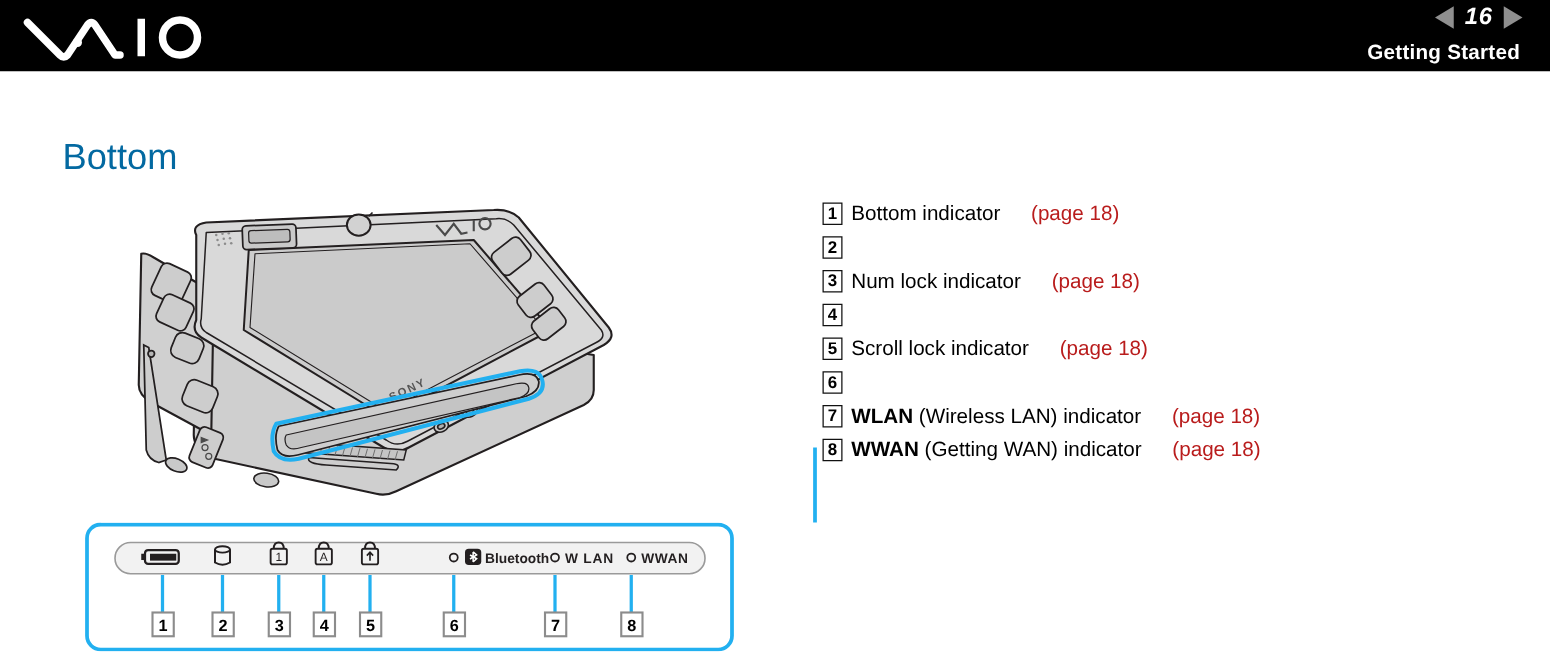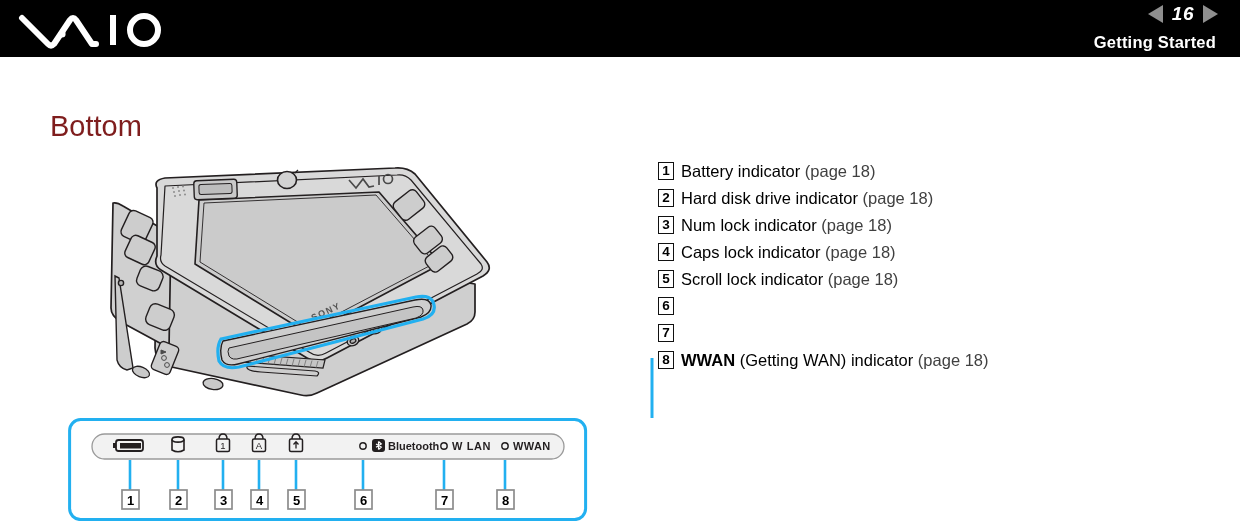--- a/index.html
+++ b/index.html
@@ -30,21 +30,21 @@
     letter-spacing:0.5px; line-height:20px;
   }
   .section-name {
     position:absolute; right:24px; top:33px;
     color:#ffffff; font-size:16.5px; font-weight:bold; letter-spacing:0.2px;
   }
 
   
   .heading {
     position:absolute; left:50px; top:110px;
-    color:#7f1d1d; font-size:29px; font-weight:normal; letter-spacing:0px;text-align:right;
+    color:#0369a1; font-size:29px; font-weight:normal; letter-spacing:0px;text-align:right;
   }
 
   
   .illus { position:absolute; left:95px; top:158px; width:420px; height:250px; }
 
   
   .callout { position:absolute; left:68px; top:418px; width:520px; height:103px; }
 
   
   .list { position:absolute; left:658px; top:160px; width:560px; }
@@ -53,21 +53,21 @@
     height:27px; font-size:16.5px; color:#000; line-height:20px;
   }
   .numbox {
     flex:none; width:16px; height:18px; border:1.6px solid #111;
     font-size:13.5px; font-weight:bold; color:#000;
     display:flex; align-items:center; justify-content:center;
     line-height:1; margin-top:2px; font-family:"Liberation Sans", sans-serif;
   }
   .li-text { white-space:nowrap; padding-top:1px; }
   .li-text b { font-weight:bold; }
-  .pglink { color:#404040; }
+  .pglink { color:#b91c1c;margin-left:20px; }
 </style>
 </head>
 <body>
 
 <div class="page">
 
   <div class="header">
 
     <svg class="logo" viewBox="0 0 170 48">
       <path d="M4 14 L30 40 Q33 43 36 40 L52 16 Q55 12 58 16 L74 40 L78 40" fill="none" stroke="#ffffff" stroke-width="6" stroke-linecap="round" stroke-linejoin="round"></path>
@@ -281,43 +281,42 @@
       <rect x="368" y="72" width="17" height="19" fill="#fff" stroke="#8c8c8c" stroke-width="1.7"></rect>
       <text x="376.5" y="86.5" font-family="Liberation Sans, sans-serif" font-size="13" font-weight="bold" fill="#000" text-anchor="middle">7</text>
       <rect x="429" y="72" width="17" height="19" fill="#fff" stroke="#8c8c8c" stroke-width="1.7"></rect>
       <text x="437.5" y="86.5" font-family="Liberation Sans, sans-serif" font-size="13" font-weight="bold" fill="#000" text-anchor="middle">8</text>
     </g>
   </svg>
 
   <div class="list">
     <div class="list-item">
       <span class="numbox">1</span>
-      <span class="li-text"><b></b><span>Battery indicator </span><span class="pglink">(page 18)</span></span>
+      <span class="li-text"><b></b><span>Bottom indicator </span><span class="pglink">(page 18)</span></span>
     </div>
     <div class="list-item">
       <span class="numbox">2</span>
-      <span class="li-text"><b></b><span>Hard disk drive indicator </span><span class="pglink">(page 18)</span></span>
     </div>
     <div class="list-item">
       <span class="numbox">3</span>
       <span class="li-text"><b></b><span>Num lock indicator </span><span class="pglink">(page 18)</span></span>
     </div>
     <div class="list-item">
       <span class="numbox">4</span>
-      <span class="li-text"><b></b><span>Caps lock indicator </span><span class="pglink">(page 18)</span></span>
     </div>
     <div class="list-item">
       <span class="numbox">5</span>
       <span class="li-text"><b></b><span>Scroll lock indicator </span><span class="pglink">(page 18)</span></span>
     </div>
     <div class="list-item">
       <span class="numbox">6</span>
     </div>
     <div class="list-item">
       <span class="numbox">7</span>
+      <span class="li-text"><b>WLAN</b><span> (Wireless LAN) indicator </span><span class="pglink">(page 18)</span></span>
     </div>
     <div class="list-item">
       <span class="numbox">8</span>
       <span class="li-text"><b>WWAN</b><span> (Getting WAN) indicator </span><span class="pglink">(page 18)</span></span>
     </div>
   </div>
 
 </div>
 
 </body></html>

